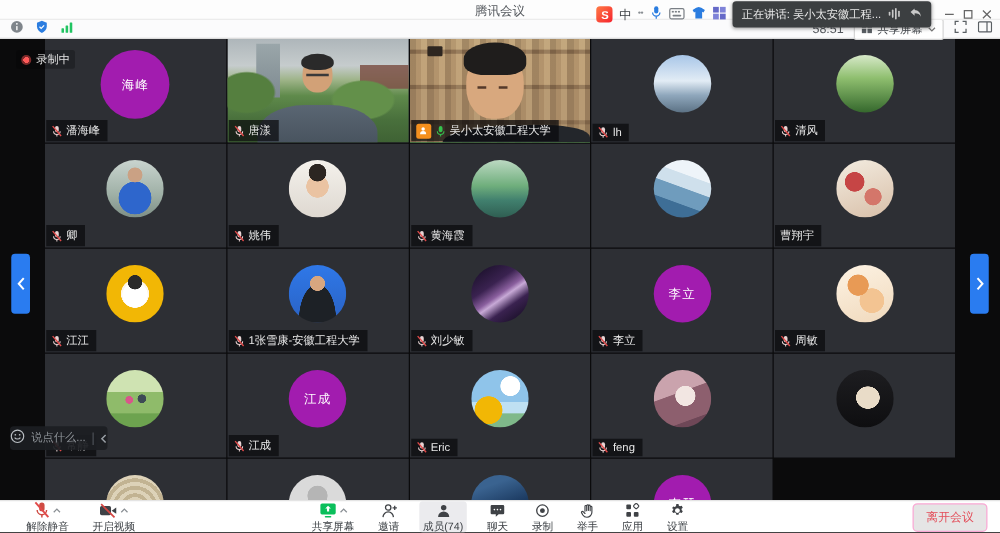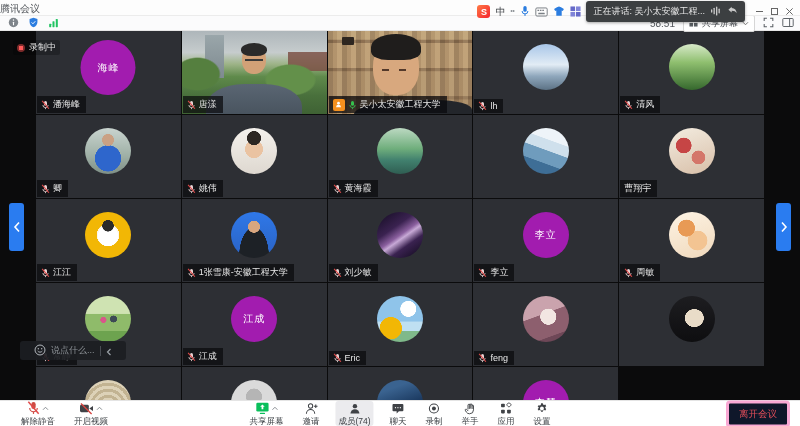--- a/index.html
+++ b/index.html
@@ -2,21 +2,21 @@
 <html><head>
 <meta charset="utf-8">
 <style>
   *{margin:0;padding:0;box-sizing:border-box}
   html,body{width:800px;height:426px;overflow:hidden;background:#000;
     font-family:"Liberation Sans","DejaVu Sans",sans-serif;}
   .app{width:800px;height:426px;display:flex;flex-direction:column;background:#0c0c0d;position:relative}
 
   
   .titlebar{height:16px;background:#fdfdfd;border-bottom:1px solid #ececec;position:relative;flex:0 0 auto;z-index:30}
-  .tb-title{position:absolute;left:0;right:0;top:2px;text-align:left;font-size:10px;color:#55595e}
+  .tb-title{position:absolute;left:0;right:0;top:2px;text-align:center;font-size:10px;color:#55595e}
   .tb-right{position:absolute;right:4px;top:1px;display:flex;align-items:center;gap:5px}
   .sg-logo{width:13px;height:13px;border-radius:3px;background:linear-gradient(135deg,#ff7a45,#f5222d);
     color:#fff;font-size:9px;font-weight:bold;display:flex;align-items:center;justify-content:center}
   .ime-mode{font-size:10px;color:#3a3e42}
   .speak-tip{height:21px;background:#3c3f41;border-radius:3px;color:#e9e9e9;font-size:9px;
     display:flex;align-items:center;gap:5px;padding:0 7px;box-shadow:0 1px 3px rgba(0,0,0,.35);white-space:nowrap}
   .winctl{display:flex;align-items:center;gap:2px;margin-left:3px}
   .winbtn{width:13px;height:12px;display:flex;align-items:center;justify-content:center}
   .wmin{width:7px;height:1px;background:#666;display:block}
   .wmax{width:7px;height:7px;border:1px solid #666;display:block}
@@ -106,36 +106,36 @@
   .vs-indoor .p-head::after{content:"";position:absolute;top:30px;left:9px;width:7px;height:2px;background:#54392a;box-shadow:17px 0 #54392a}
   .vs-indoor .p-torso{left:18%;right:0;bottom:0;height:17%;background:#23262b;border-radius:60% 30% 0 0/100% 70% 0 0}
 
   
   .rec{position:absolute;left:13px;top:9px;display:flex;align-items:center;gap:4px;z-index:6;
     font-size:9px;color:#e3e3e3;background:rgba(0,0,0,.25);padding:1px 4px;border-radius:2px}
   .rec-dot{width:8px;height:8px;border-radius:50%;background:radial-gradient(circle,#ff5a5a 0 40%,#7e2a2a 41% 100%);display:block}
   .nav{position:absolute;top:172px;width:15px;height:48px;background:#2a7cf0;z-index:6;border-radius:3px;
     display:flex;align-items:center;justify-content:center}
   .nav.left{left:9px}.nav.right{right:9px}
-  .chatbar{position:absolute;left:20px;top:310px;height:19px;background:rgba(28,30,34,.93);border-radius:3px;
-    display:flex;align-items:center;gap:5px;padding:0 14px;z-index:7}
+  .chatbar{position:absolute;left:8px;top:310px;height:19px;background:rgba(28,30,34,.93);border-radius:3px;
+    display:flex;align-items:center;gap:5px;padding:0 0;z-index:7}
   .chat-ph{font-size:9px;color:#8e9398}
   .chat-div{width:1px;height:10px;background:#4a4e54;display:block}
 
   
   .toolbar{height:26px;background:#fff;border-top:1px solid #e4e4e4;position:relative;display:flex;align-items:center;flex:0 0 auto;z-index:20}
   .tb-group{display:flex;align-items:flex-start;gap:13px}
   .tb-group.left{margin-left:18px}
   .tb-group.center{position:absolute;left:50%;transform:translateX(-50%)}
   .tb-item{display:flex;flex-direction:column;align-items:center;line-height:1;padding:1px 3px;border-radius:3px;cursor:default}
   .tb-item.hl{background:#ebebee}
   .tb-ico{height:13px;display:flex;align-items:flex-end;gap:2px}
   .tb-label{font-size:8.5px;color:#3c4045;margin-top:2px;white-space:nowrap}
   .leave{position:absolute;right:10px;top:50%;transform:translateY(-50%);font-size:9.5px;color:#e34d59;
-    border:3px solid #f9a8d4;border-radius:4px;background:#0f172a;padding:4px 10px;white-space:nowrap}
+    border:1px solid #f9a8d4;border-radius:4px;background:#e5e5e5;padding:4px 10px;white-space:nowrap}
 </style>
 </head>
 <body>
 
 <div class="app">
 
   <div class="titlebar">
     <div class="tb-title">腾讯会议</div>
     <div class="tb-right">
       <span class="sg-logo">S</span>

